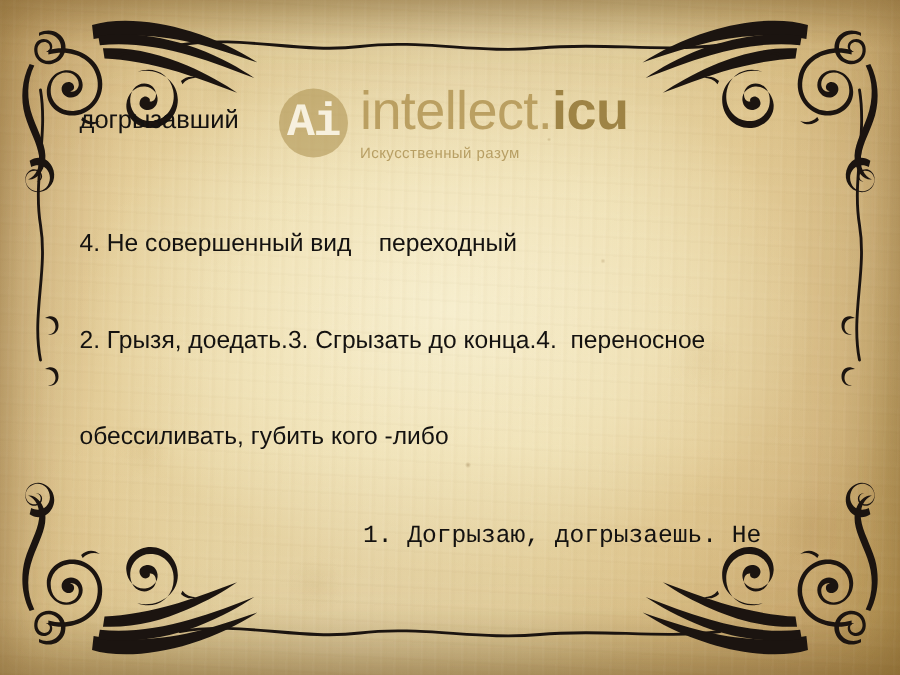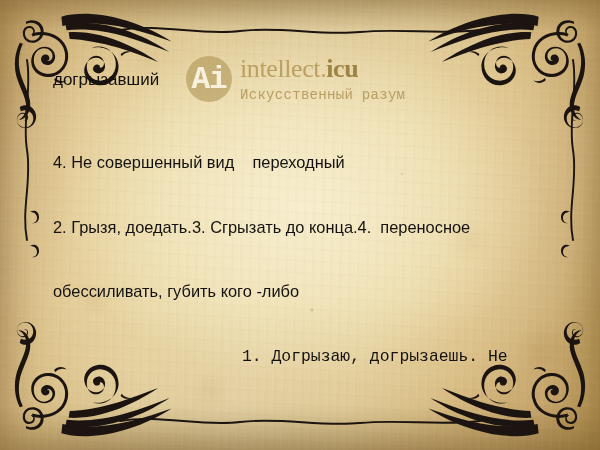--- a/index.html
+++ b/index.html
@@ -104,32 +104,32 @@
     align-items: center;
     justify-content: center;
     font-size: 31px;
     font-weight: bold;
     color: rgba(255,252,240,0.85);
     letter-spacing: -1px;
     font-family: Liberation Mono, monospace;
   }
   .wm-text { display: flex; flex-direction: column; line-height: 1; }
   .wm-title {
-    font-size: 26px;
+    font-size: 36px;
     color: rgba(176,147,80,0.82);
     letter-spacing: -0.4px;
-    font-family: Liberation Serif, serif;
+    font-family: Liberation Sans, sans-serif;
   }
   .wm-title b { color: rgba(150,122,58,0.9); font-weight: bold; }
   .wm-sub {
     margin-top: 6px;
-    font-size: 14px;
+    font-size: 10px;
     color: rgba(168,140,76,0.78);
     letter-spacing: 0.3px;
-    font-family: Liberation Mono, monospace;
+    font-family: Liberation Sans, sans-serif;
   }
 
   
   .content {
     position: absolute;
     left: 0; top: 0;
     width: 600px;
     height: 406px;
     color: #141210;
     font-size: 16.4px;

